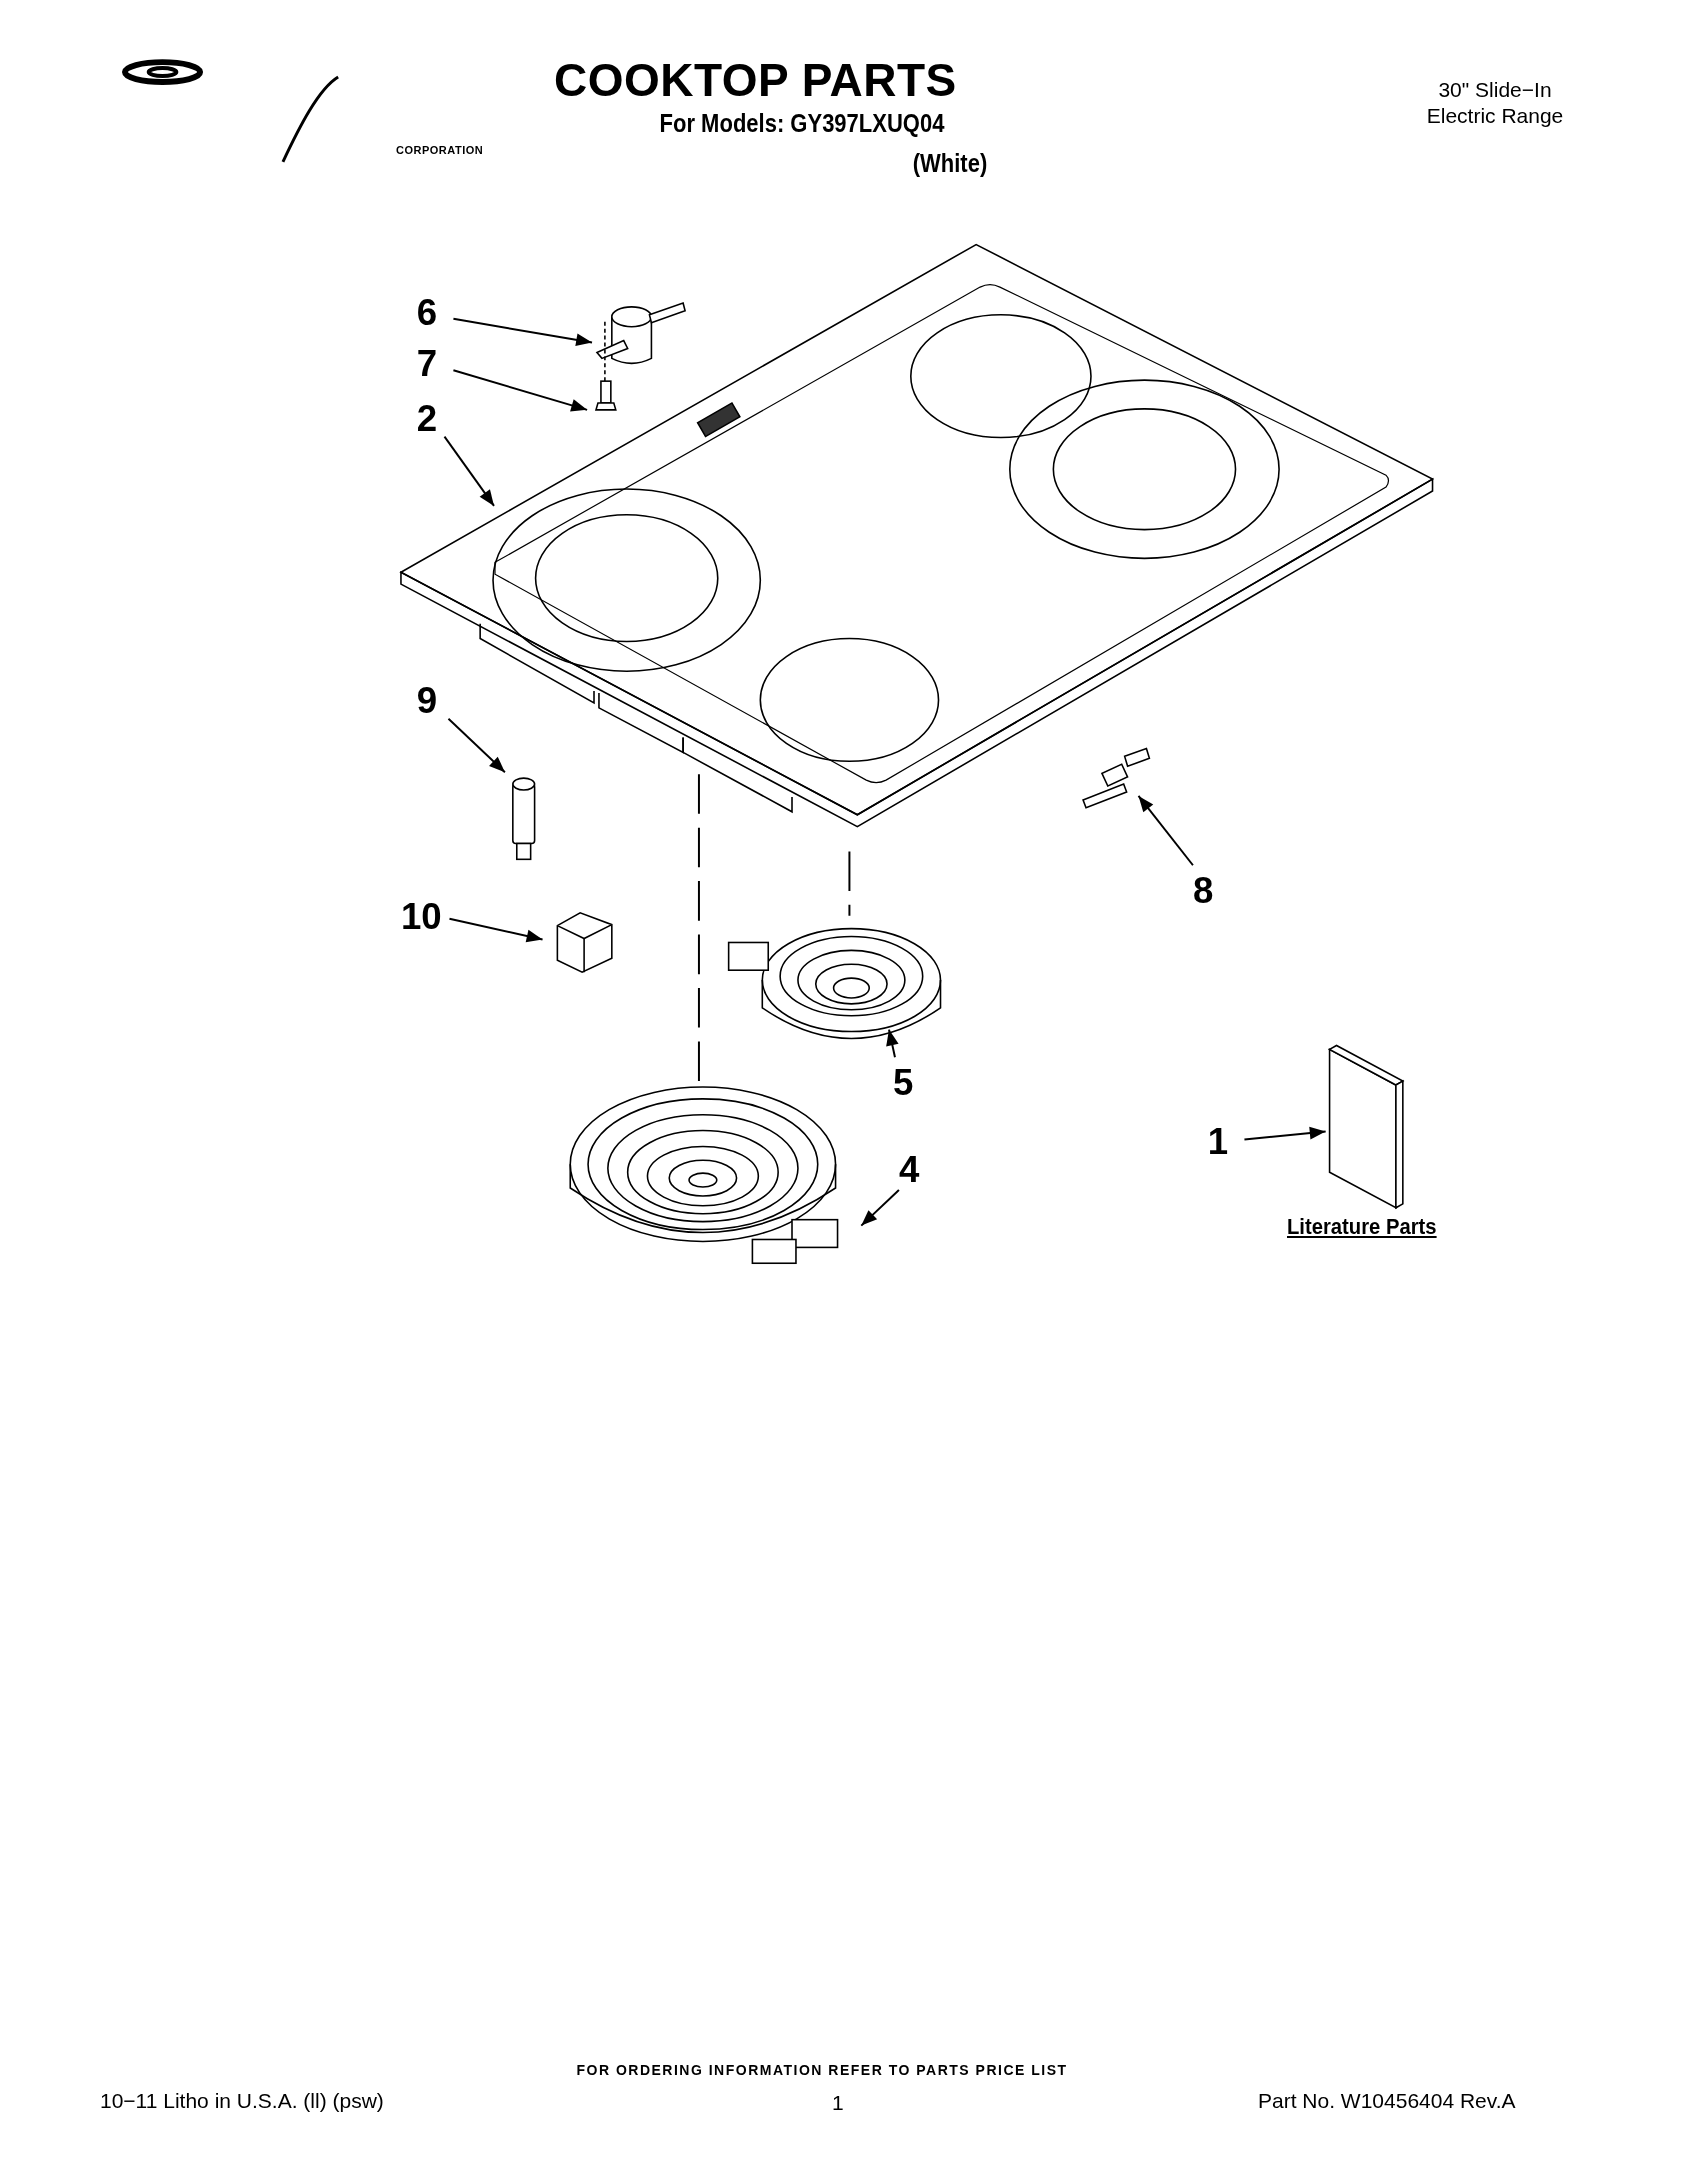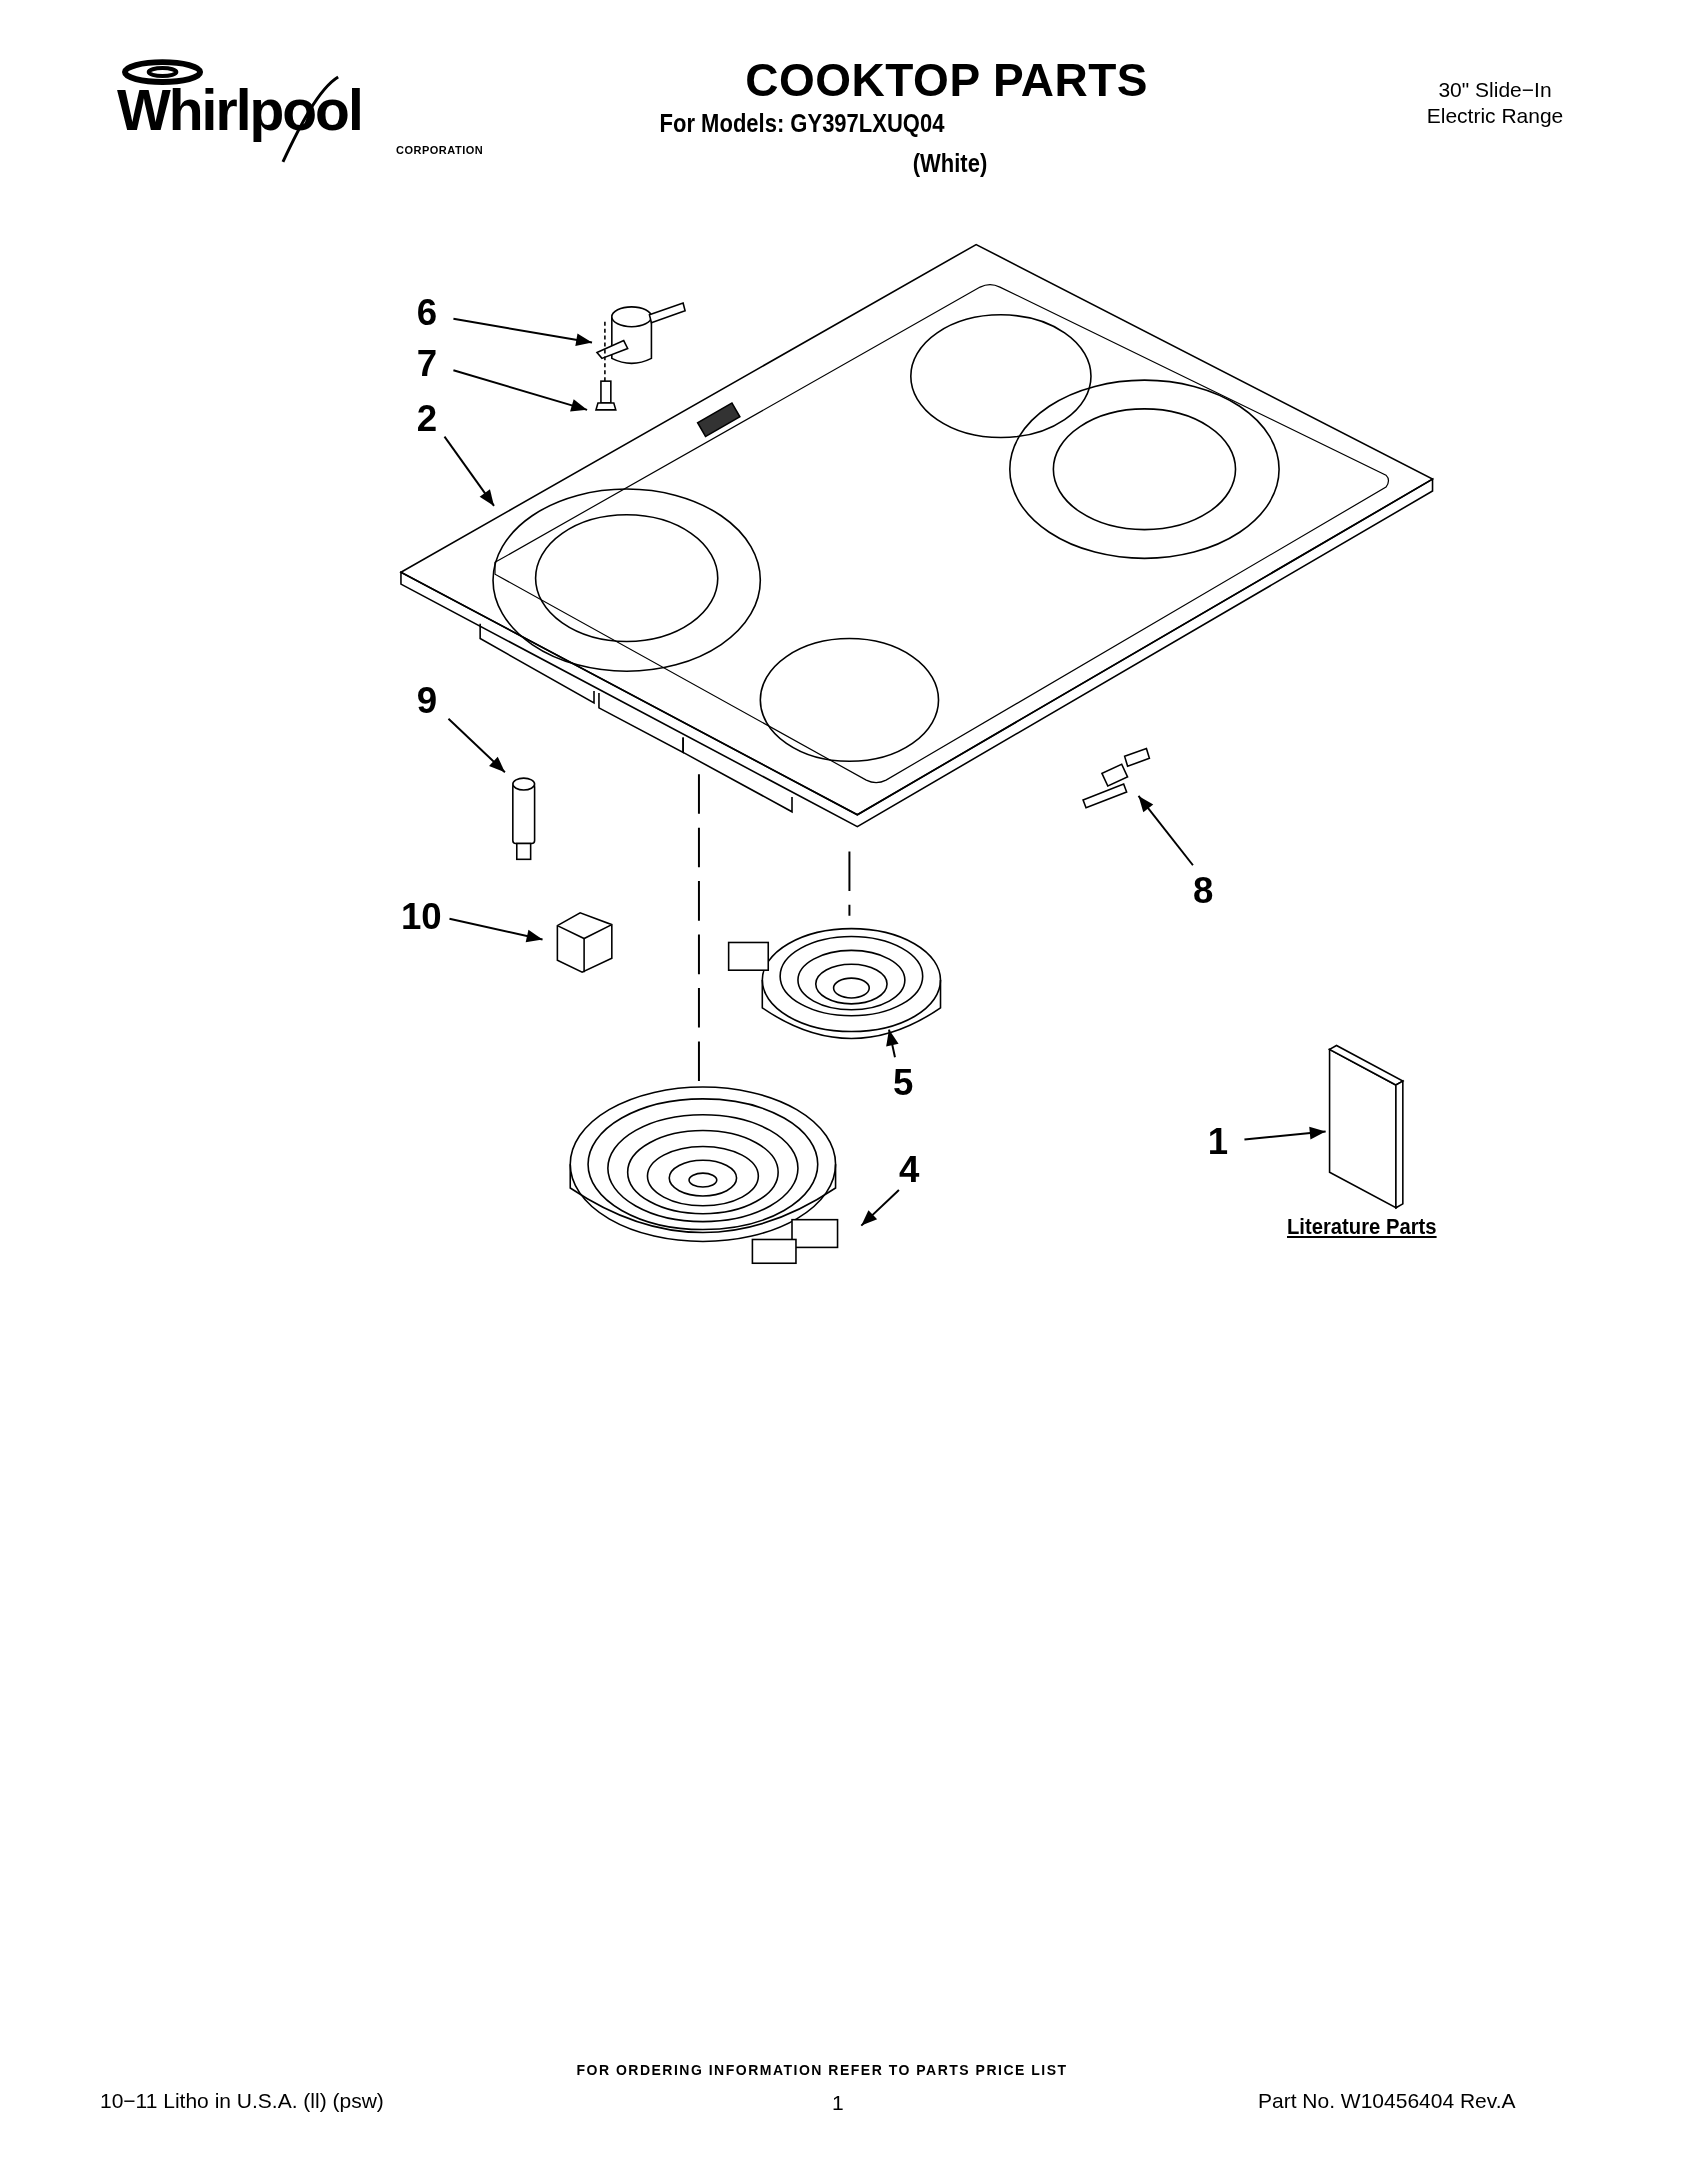--- a/index.html
+++ b/index.html
@@ -1,21 +1,21 @@
 <!DOCTYPE html>
 <html><head>
 <meta charset="utf-8">
 <style>
   html, body { margin:0; padding:0; background:#fff; }
   body { width:1684px; height:2179px; position:relative; overflow:hidden; font-family:"Liberation Sans", sans-serif; color:#000; }
   .abs { position:absolute; }
   .logo { left:111px; top:59px; width:267px; height:99px; }
   .logo-word { position:absolute; left:6px; top:18px; font-family:"Liberation Sans", sans-serif; font-weight:bold; font-size:57px; letter-spacing:-2px; }
   .logo-corp { position:absolute; left:285px; top:85px; font-size:11px; font-weight:bold; letter-spacing:0.5px; }
-  .title { left:554px; top:53px; width:594px; text-align:right; font-size:46px; font-weight:bold; letter-spacing:0.5px; }
+  .title { left:554px; top:53px; width:594px; text-align:left; font-size:46px; font-weight:bold; letter-spacing:0.5px; }
   .models { left:594px; top:109px; width:416px; text-align:center; font-size:25px; font-weight:bold; transform:scaleX(0.88); transform-origin:center; }
   .color { left:861px; top:149px; width:178px; text-align:center; font-size:25px; font-weight:bold; transform:scaleX(0.88); }
   .prodtype { left:1386px; top:77px; width:218px; text-align:center; font-size:21px; line-height:26px; }
   .callout { font-size:37px; font-weight:bold; }
   .diagram { left:0; top:0; width:1684px; height:1287px; }
   .lit-label { left:1287px; top:1214px; font-size:22px; font-weight:bold; text-decoration:underline; transform:scaleX(0.92); transform-origin:left; }
   .footer-order { left:416px; top:2062px; width:812px; text-align:center; font-size:14px; font-weight:bold; letter-spacing:1.5px; }
   .footer-left { left:100px; top:2089px; font-size:21px; }
   .footer-page { left:832px; top:2091px; font-size:21px; }
   .footer-right { left:1258px; top:2089px; font-size:21px; }
@@ -24,21 +24,20 @@
 <body>
 
 <div class="abs logo">
   <svg class="abs" style="left:10px;top:0" width="89" height="30" viewBox="0 0 90 30">
     <ellipse cx="42" cy="13" rx="38" ry="10" fill="none" stroke="#000" stroke-width="6"></ellipse>
     <ellipse cx="42" cy="13" rx="14" ry="4" fill="none" stroke="#000" stroke-width="4"></ellipse>
   </svg>
   <svg class="abs" style="left:168px;top:10px" width="69" height="99" viewBox="0 0 70 100">
     <path d="M60 8 C 40 20, 20 60, 4 94" fill="none" stroke="#000" stroke-width="3"></path>
   </svg>
-  <div class="logo-word">Whirlpool</div>
   <div class="logo-corp">CORPORATION</div>
 </div>
 
 <div class="abs title">COOKTOP PARTS</div>
 <div class="abs models">For Models: GY397LXUQ04</div>
 <div class="abs color">(White)</div>
 <div class="abs prodtype">
   <div>30" Slide−In</div>
   <div>Electric Range</div>
 </div>

